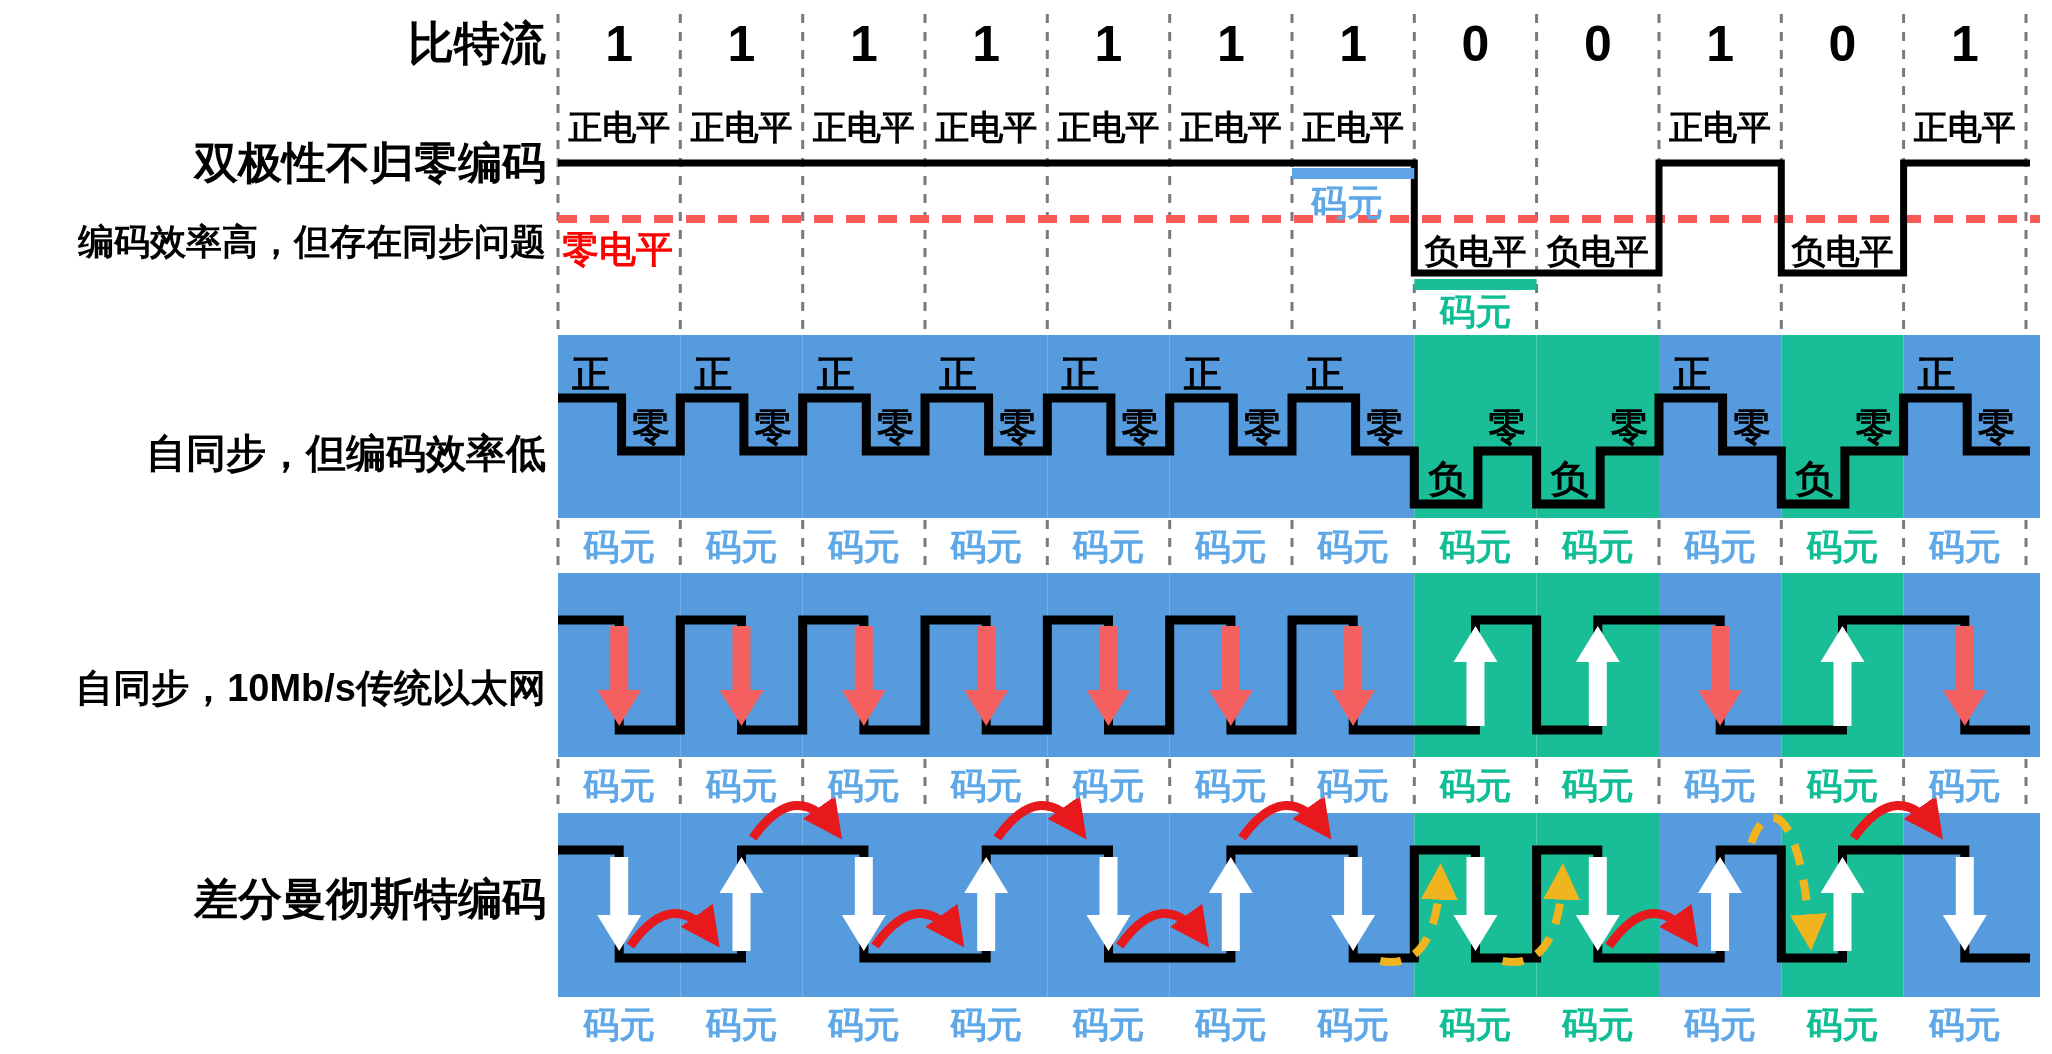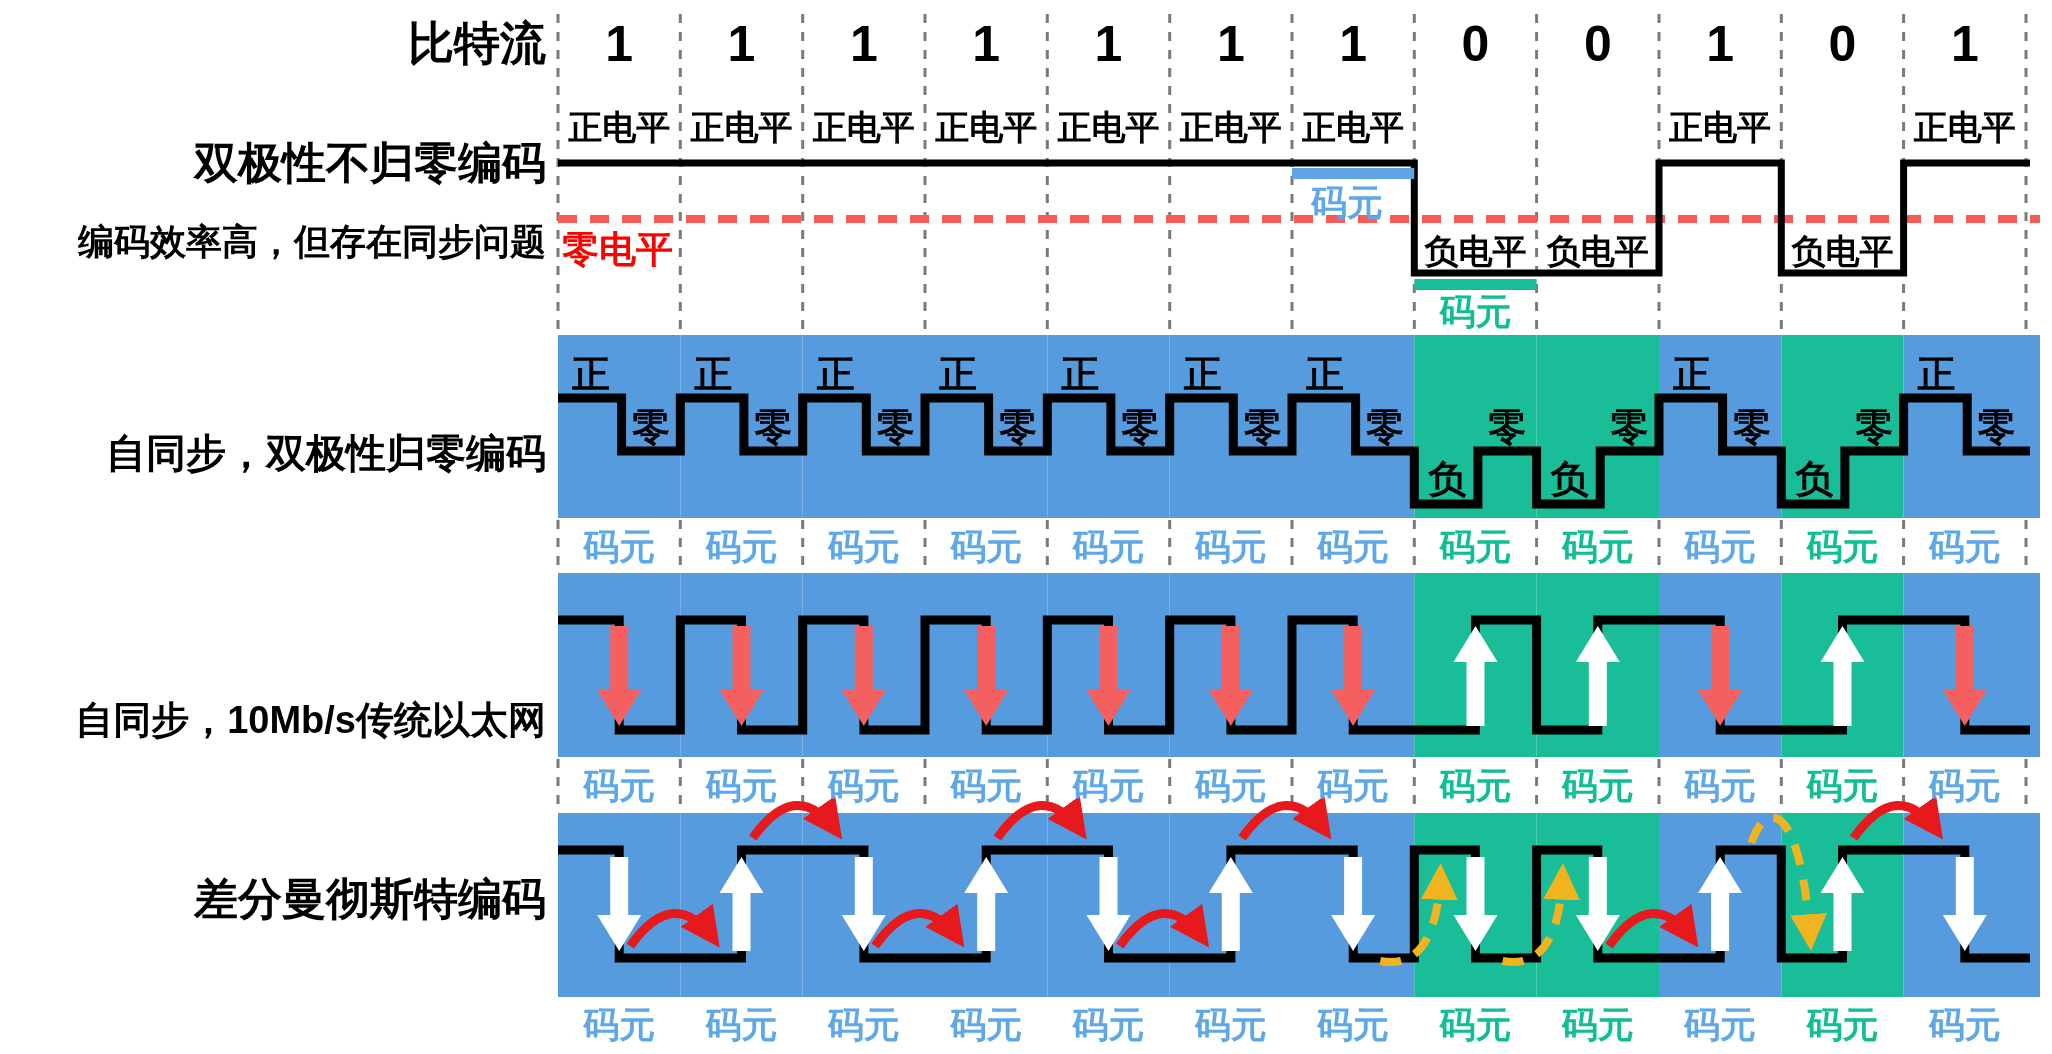--- a/index.html
+++ b/index.html
@@ -7,21 +7,21 @@
          font-family:"Liberation Sans","DejaVu Sans",sans-serif;}
   #wave-svg{position:absolute;left:0;top:0;}
   .rlabel{position:absolute;right:1506px;transform:translateY(-50%);font-weight:bold;
           white-space:nowrap;color:#000;}
   #t-bits{top:44px;font-size:46px;}
   #t1{top:163px;font-size:44px;}
   #s1{top:242px;font-size:36px;}
   #t2{top:390px;font-size:44px;}
   #s2{top:453px;font-size:40px;}
   #t3{top:630px;font-size:44px;}
-  #s3{top:720px;font-size:38px;}
+  #s3{top:688px;font-size:38px;}
   #t4{top:890px;font-size:44px;margin-top:9px;}
   #zero-level{position:absolute;left:562px;top:250px;transform:translateY(-50%);
               font-size:37px;font-weight:bold;white-space:nowrap;}
   .lbl{position:absolute;transform:translate(-50%,-50%);font-weight:bold;
        white-space:nowrap;color:#000;line-height:1;}
   .bit{font-size:50px;}
   .lv{font-size:34px;}
   .half{font-size:38px;}
   .sym{font-size:36px;}
 </style>
@@ -153,21 +153,21 @@
       <path d="M 1380.3 961 C 1422.3 969, 1438.3 930, 1440.3 874" fill="none" stroke="#F0B41E" stroke-width="8" stroke-dasharray="21 15" marker-end="url(#ah-yel)"></path>
       <path d="M 1502.6 961 C 1544.6 969, 1560.6 930, 1562.6 874" fill="none" stroke="#F0B41E" stroke-width="8" stroke-dasharray="21 15" marker-end="url(#ah-yel)"></path>
       <path d="M 1609 946 Q 1653 884 1693 940" fill="none" stroke="#E8191C" stroke-width="9" marker-end="url(#ah-red)"></path>
       <path d="M 1751.3 843 C 1767.3 796, 1801.3 806, 1810.3 940" fill="none" stroke="#F0B41E" stroke-width="8" stroke-dasharray="21 15" marker-end="url(#ah-yel)"></path>
       <path d="M 1853.6 838 Q 1897.6 776 1937.6 832" fill="none" stroke="#E8191C" stroke-width="9" marker-end="url(#ah-red)"></path>
     </svg>
 
   <div class="rlabel" id="t-bits">比特流</div>
   <div class="rlabel" id="t1">双极性不归零编码</div>
   <div class="rlabel" id="s1">编码效率高，但存在同步问题</div>
-  <div class="rlabel" id="s2">自同步，双极性归零编码</div>
+  <div class="rlabel" id="s2">自同步，但编码效率低</div>
   <div class="rlabel" id="s3">自同步，10Mb/s传统以太网</div>
   <div class="rlabel" id="t4">差分曼彻斯特编码</div>
   <div id="zero-level" style="color: rgb(254, 0, 0);">零电平</div>
 <div class="lbl bit" style="left: 619.2px; top: 44px;">1</div>
     <div class="lbl bit" style="left: 741.5px; top: 44px;">1</div>
     <div class="lbl bit" style="left: 863.8px; top: 44px;">1</div>
     <div class="lbl bit" style="left: 986.2px; top: 44px;">1</div>
     <div class="lbl bit" style="left: 1108.5px; top: 44px;">1</div>
     <div class="lbl bit" style="left: 1230.8px; top: 44px;">1</div>
     <div class="lbl bit" style="left: 1353.1px; top: 44px;">1</div>

